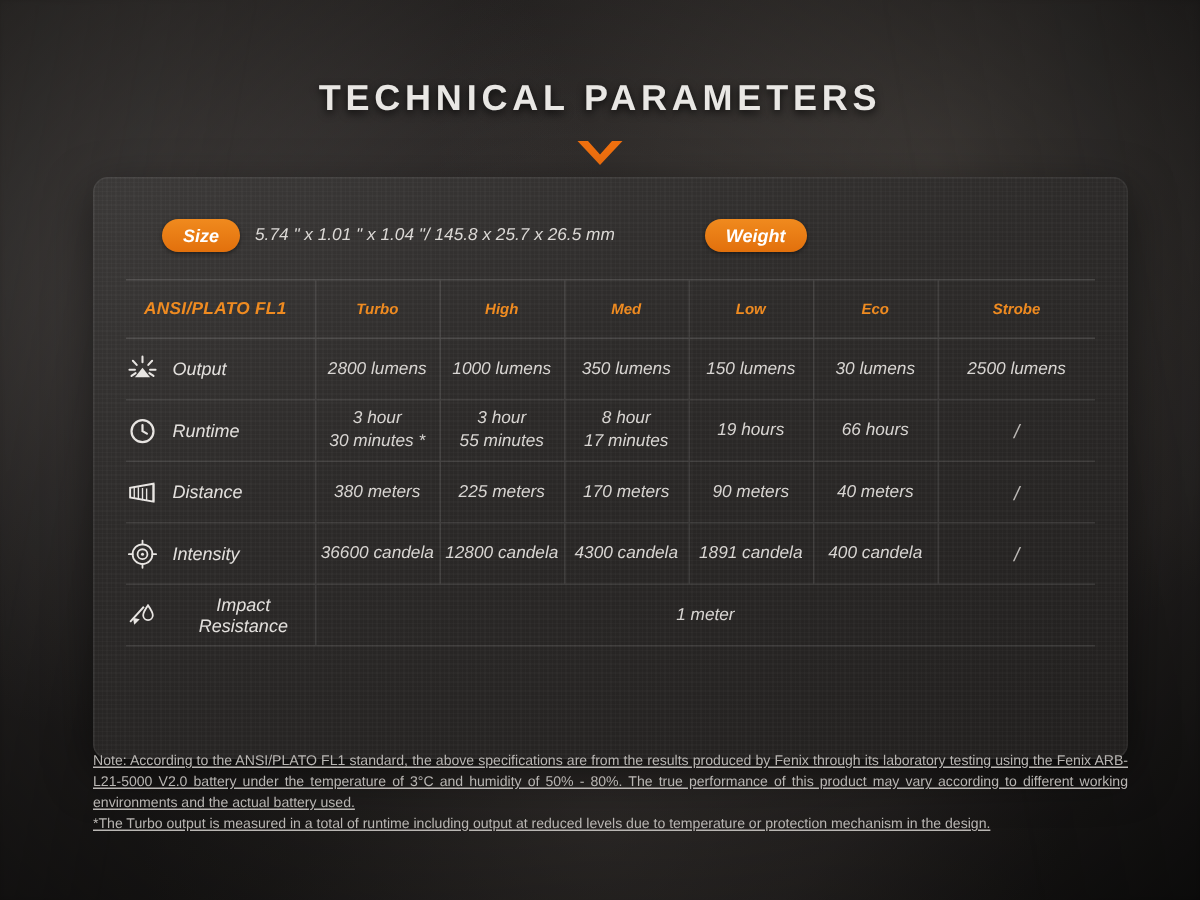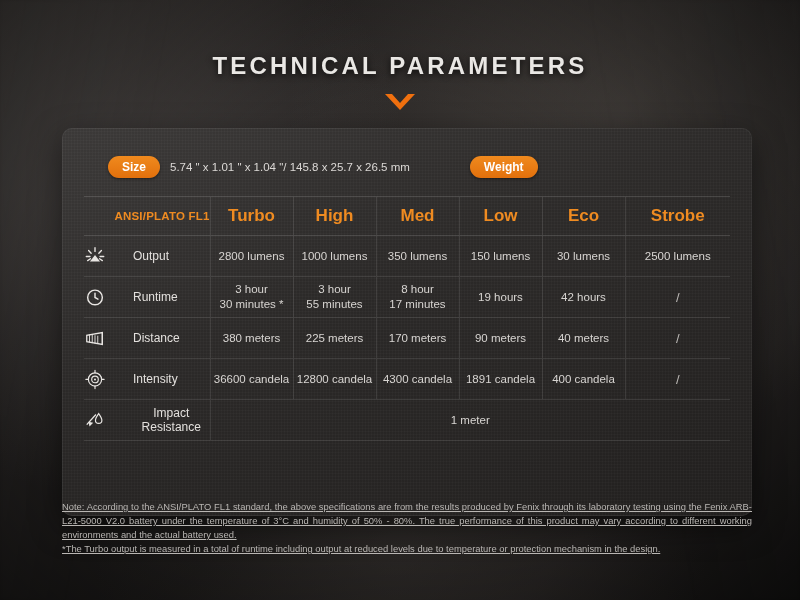--- a/index.html
+++ b/index.html
@@ -63,27 +63,28 @@
     top: 92px;
     left: 50%;
     transform: translateX(-50%);
     width: 34px;
     height: 20px;
   }
 
   .panel {
     position: absolute;
     left: 62px;
-    top: 128px;
+    top: 118px;
     width: 690px;
     height: 388px;
     border-radius: 10px;
     background: linear-gradient(160deg, rgba(60,58,57,0.88) 0%, rgba(44,42,41,0.92) 40%, rgba(34,32,31,0.94) 100%);
     box-shadow: 0 10px 30px rgba(0,0,0,0.5), inset 0 0 0 1px rgba(255,255,255,0.05);
     overflow: hidden;
+    font-style: italic;
   }
   .panel::before {
     content: "";
     position: absolute;
     inset: 0;
     background-image:
       repeating-linear-gradient(0deg, rgba(255,255,255,0.018) 0px, rgba(255,255,255,0.018) 1px, rgba(0,0,0,0) 1px, rgba(0,0,0,0) 3px),
       repeating-linear-gradient(90deg, rgba(255,255,255,0.018) 0px, rgba(255,255,255,0.018) 1px, rgba(0,0,0,0) 1px, rgba(0,0,0,0) 3px);
     pointer-events: none;
   }
@@ -133,41 +134,41 @@
     border-right: none;
     padding: 0;
     text-align: center;
     vertical-align: middle;
   }
   table.specs tr.head th {
     border-top: 1px solid rgba(255,255,255,0.14);
     border-bottom: 1px solid rgba(255,255,255,0.14);
     height: 38px;
     color: #ef8b21;
-    font-size: 17px;
+    font-size: 10px;
     font-weight: bold;
   }
   table.specs tr.head th.rowlabel {
-    text-align: right;
+    text-align: left;
     padding-left: 12px;
     font-size: 11.5px;
     letter-spacing: 0.2px;
   }
   .vsep { border-left: 1px solid rgba(255,255,255,0.10) !important; }
 
   td.rowlabel {
     text-align: left;
     padding-left: 10px;
     color: #e3e0dd;
     font-size: 12px;
   }
   td.rowlabel .lbl-inner {
     display: flex;
     align-items: center;
-    gap: 27px;
+    gap: 9px;
   }
   td.val {
     color: #d8d5d2;
     font-size: 11.5px;
     height: 40px;
     line-height: 15px;
   }
   td.val.slash { color: #bdbab7; font-size: 13px; }
   td.wide { color: #d8d5d2; font-size: 11.5px; height: 40px; }
 
@@ -273,21 +274,21 @@
             </td>
         <td class="val vsep">
               <div>3 hour</div>
               <div>55 minutes</div>
             </td>
         <td class="val vsep">
               <div>8 hour</div>
               <div>17 minutes</div>
             </td>
         <td class="val vsep">19 hours</td>
-        <td class="val vsep">42 hours</td>
+        <td class="val vsep">66 hours</td>
         <td class="val vsep slash">/</td>
       </tr>
 
       <tr>
         <td class="rowlabel">
           <span class="lbl-inner">
             <svg class="icon" viewBox="0 0 24 24">
               <path d="M3 9 L3 16 L20 19 L20 6 Z" fill="none" stroke="#e8e5e2" stroke-width="1.4"></path>
               <path d="M20 6 L20 19" stroke="#e8e5e2" stroke-width="1.4"></path>
               <path d="M6 8 L6 17 M9 8.5 L9 17.6 M12 9 L12 18 M15 9.5 L15 18.4" stroke="#e8e5e2" stroke-width="1"></path>

